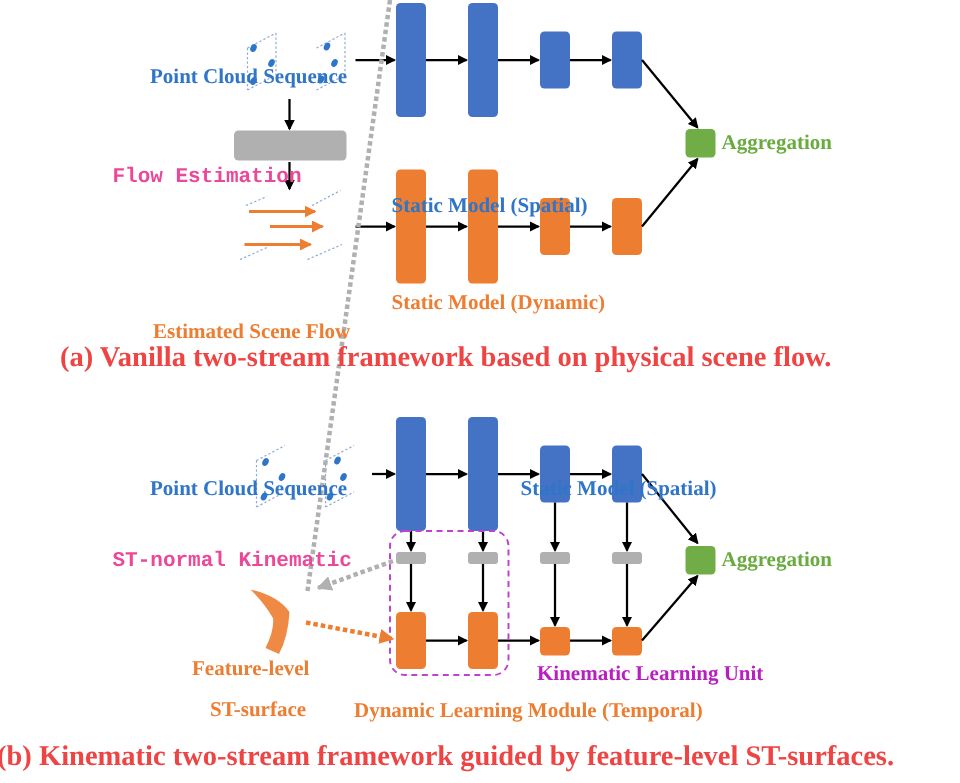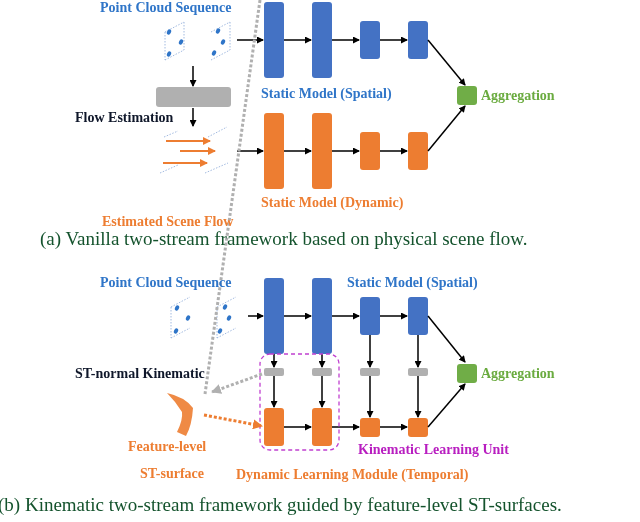--- a/index.html
+++ b/index.html
@@ -1,24 +1,24 @@
 <!DOCTYPE html>
 <html><head>
 <meta charset="utf-8">
 <style>
   html, body { margin: 0; padding: 0; background: #ffffff; }
   body { width: 640px; height: 522px; position: relative; overflow: hidden; font-family: "Liberation Serif", serif; }
   svg { position: absolute; left: 0; top: 0; }
   .lbl { position: absolute; font-family: "Liberation Serif", serif; font-weight: bold; white-space: nowrap; font-size: 14px; line-height: 16px; }
-  .blue { color: #2f75c8; }
+  .blue { color: #2f75c8; margin-top: 44px; }
   .orange { color: #ed7d31; }
-  .gray { color: #0f172a; }
+  .gray { color: #ec4899; font-family: Liberation Mono, monospace; }
   .green { color: #6aab3f; }
   .purple { color: #b81ec0; text-align: center; }
-  .caption { position: absolute; font-family: "Liberation Serif", serif; font-size: 19px; color: #14532d; white-space: nowrap; line-height: 22px; }
+  .caption { position: absolute; font-family: "Liberation Serif", serif; font-size: 19px; color: #ef4444; white-space: nowrap; line-height: 22px; font-weight: bold; }
 </style>
 </head>
 <body>
 
 <svg width="640" height="522" viewBox="0 0 640 522">
   <defs>
     <marker id="ah" markerWidth="7" markerHeight="7" refX="6" refY="3.5" orient="auto" markerUnits="userSpaceOnUse">
       <path d="M0,0 L7,3.5 L0,7 Z" fill="#000"></path>
     </marker>
     <marker id="ahO" markerWidth="10" markerHeight="10" refX="9" refY="5" orient="auto" markerUnits="userSpaceOnUse">

